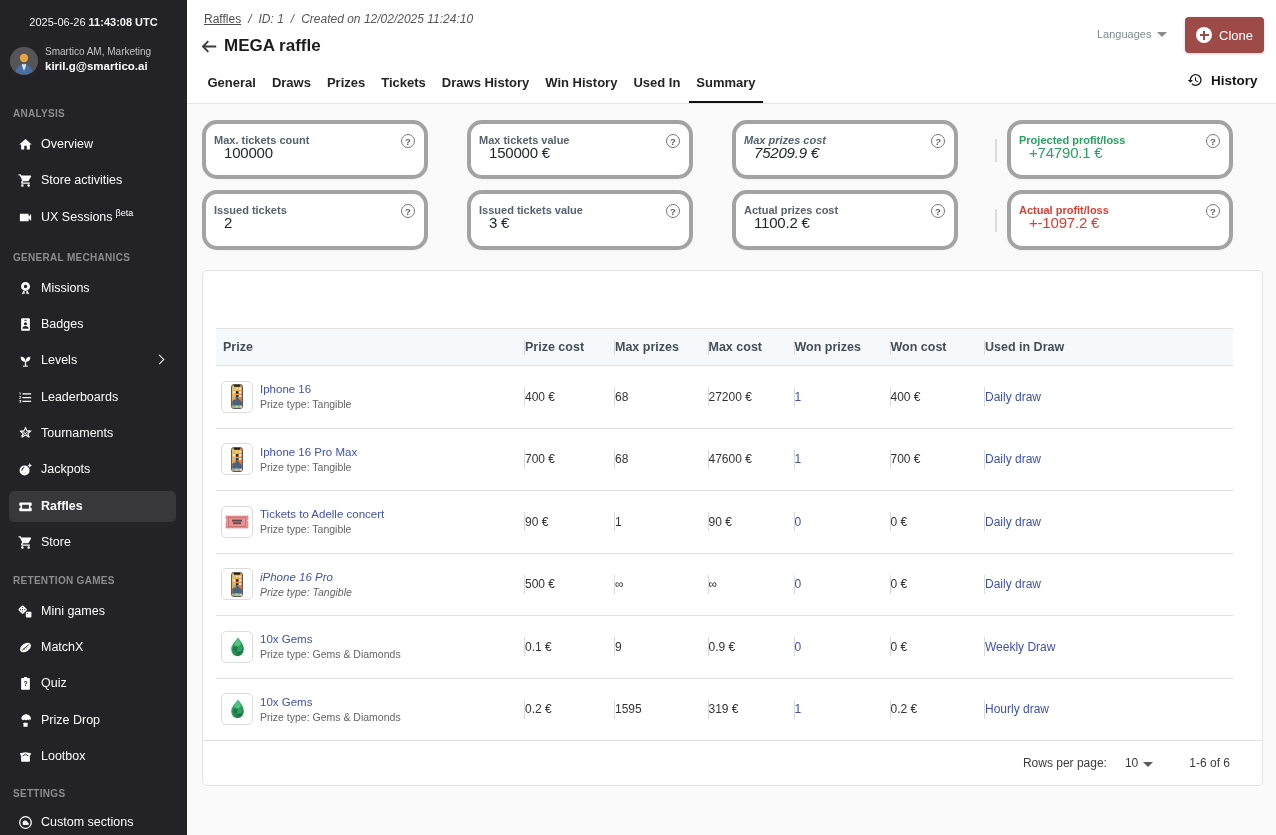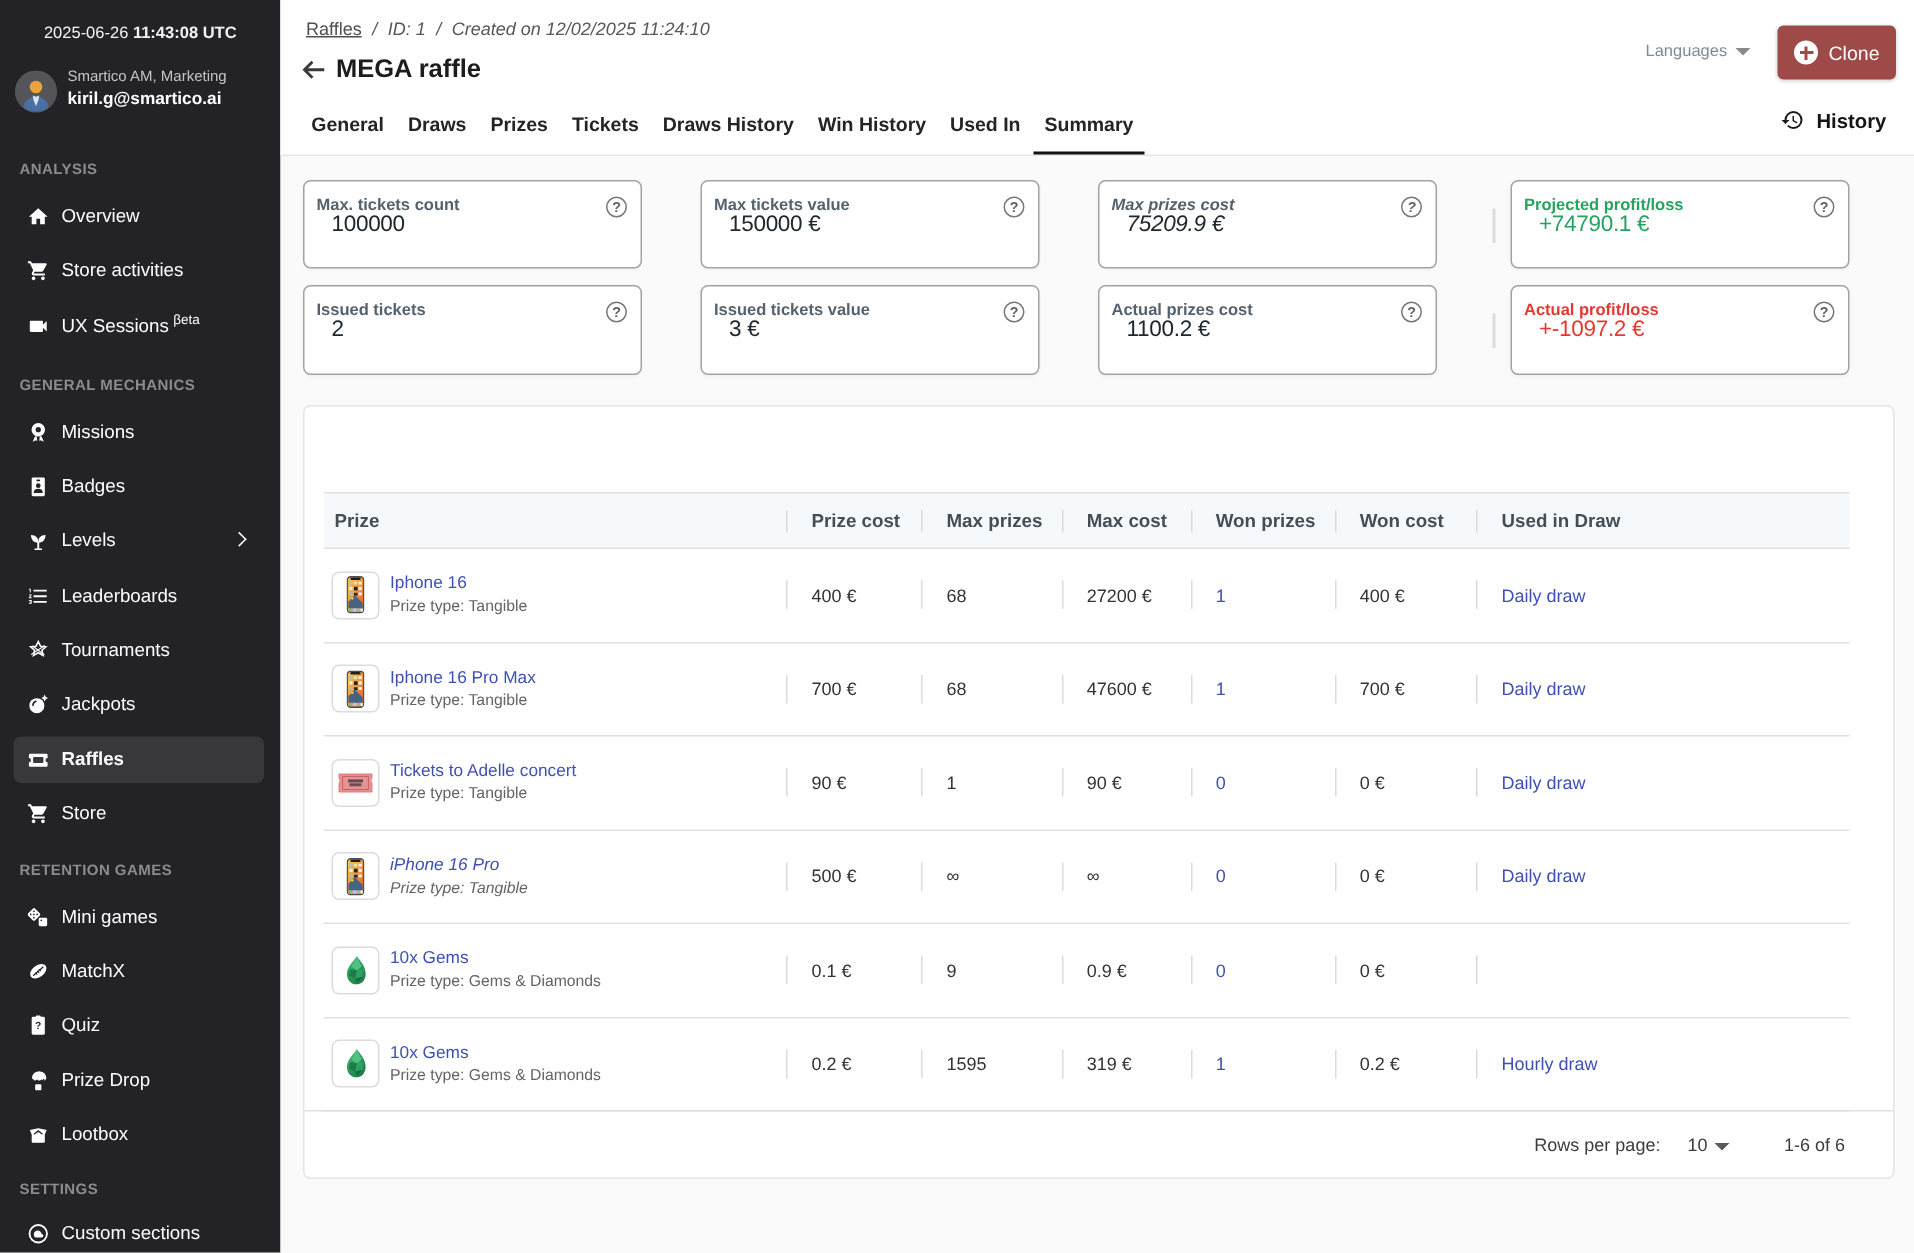--- a/index.html
+++ b/index.html
@@ -31,21 +31,21 @@
 .clone .pc { width:16px; height:16px; background:#fff; border-radius:50%; margin-right:7px; position:relative; }
 .clone .pc:before { content:""; position:absolute; left:3.5px; top:7px; width:9px; height:2px; background:#9d4a48; }
 .clone .pc:after { content:""; position:absolute; left:7px; top:3.5px; width:2px; height:9px; background:#9d4a48; }
 .tabs { position:absolute; left:13px; bottom:0; display:flex; }
 .tab { font-size:13px; font-weight:bold; color:#242424; padding:4px 7.5px 13px 7.5px; margin-right:1px; }
 .tab.active { position:relative; }
 .tab.active:after { content:""; position:absolute; left:0; right:0; bottom:0; height:2px; background:#111; }
 .hist { position:absolute; left:1000px; top:72px; font-size:13.5px; font-weight:bold; color:#151515; display:flex; align-items:center; }
 .hist svg { margin-right:9px; }
 
-.card { position:absolute; width:226px; height:59px; background:#fff; border:1px solid #a3a3a3; border-radius:5px; box-shadow:0 1px 2px rgba(0,0,0,.04); }
+.card { position:absolute; width:226px; height:59px; background:#fff; border:4px solid #a3a3a3; border-radius:15px; box-shadow:0 1px 2px rgba(0,0,0,.04); }
 .card .lb { position:absolute; left:8px; top:10px; font-size:11px; font-weight:bold; color:#55626e; }
 .card .vl { position:absolute; left:7px; top:20px; font-size:15px; letter-spacing:-0.2px; color:#20282f;margin-left:11px; }
 .card .q { position:absolute; right:9px; top:10px; width:14px; height:14px; border-radius:50%; border:1.2px solid #76777b; color:#5f6064; font-size:9.5px; font-weight:bold; text-align:center; line-height:13.5px; }
 .card.green .lb, .card.green .vl { color:#27a360; }
 .card.red .lb { color:#e33a30; }
 .card.red .vl { color:#e33a30; }
 .vdiv { position:absolute; width:2px; height:23px; background:#dcdcdc; }
 
 #tcard { position:absolute; left:15px; top:270px; width:1061px; height:516px; background:#fff; border:1px solid #e2e4e7; border-radius:5px; }
 #tbl { position:absolute; left:13px; top:57px; width:1017px; }
@@ -58,21 +58,21 @@
 .sep { position:absolute; top:50%; width:1px; background:#dbdbdb; }
 .hsep { height:15px; margin-top:-7.5px; }
 .bsep { height:19px; margin-top:-9.5px; }
 .c0 { left:7px; }
 .c1 { left:308px; }
 .c2 { left:398px; }
 .c3 { left:491.5px; }
 .c4 { left:577.5px; }
 .c5 { left:673.5px; }
 .c6 { left:768px; }
-.ctxt { padding-left:17px; }
+.ctxt { padding-left:1px; }
 .link { color:#3e50b4; }
 .thumb { width:32px; height:32px; border:1px solid #dcdcdc; border-radius:5px; margin-right:7px; display:flex; align-items:center; justify-content:center; background:#fff; flex:none; }
 .pname { font-size:11.5px; color:#3e50b4; }
 .ptype { font-size:10.5px; color:#646464; margin-top:3px; }
 .pager { position:absolute; left:0; right:0; bottom:0; height:45px; border-top:1px solid #e0e0e0; display:flex; align-items:center; justify-content:flex-end; font-size:12px; color:#3c3c3c; }
 </style>
 </head>
 <body>
 <div id="sidebar">
   <div class="clock">2025-06-26 <b>11:43:08 UTC</b></div>
@@ -457,20 +457,21 @@
           <div class="cell bcell c1 ctxt" style="">0.1 €</div>
           <div class="sep bsep c2"></div>
           <div class="cell bcell c2 ctxt" style="">9</div>
           <div class="sep bsep c3"></div>
           <div class="cell bcell c3 ctxt" style="">0.9 €</div>
           <div class="sep bsep c4"></div>
           <div class="cell bcell link c4 ctxt" style="">0</div>
           <div class="sep bsep c5"></div>
           <div class="cell bcell c5 ctxt" style="">0 €</div>
           <div class="sep bsep c6"></div>
+          <div class="cell bcell link c6 ctxt" style="font-size:12px;">Weekly Draw</div>
         </div>
         <div class="trow tbody">
           <div class="cell c0" style="left:5px;">
             <div class="thumb">
               <svg width="15" height="22" viewBox="0 0 18 24">
                 <defs>
                   <linearGradient id="gg" x1="0" y1="0" x2="0.7" y2="1">
                     <stop offset="0" stop-color="#4fbf7f"></stop>
                     <stop offset="0.5" stop-color="#2f9e5f"></stop>
                     <stop offset="1" stop-color="#1d7c48"></stop>

